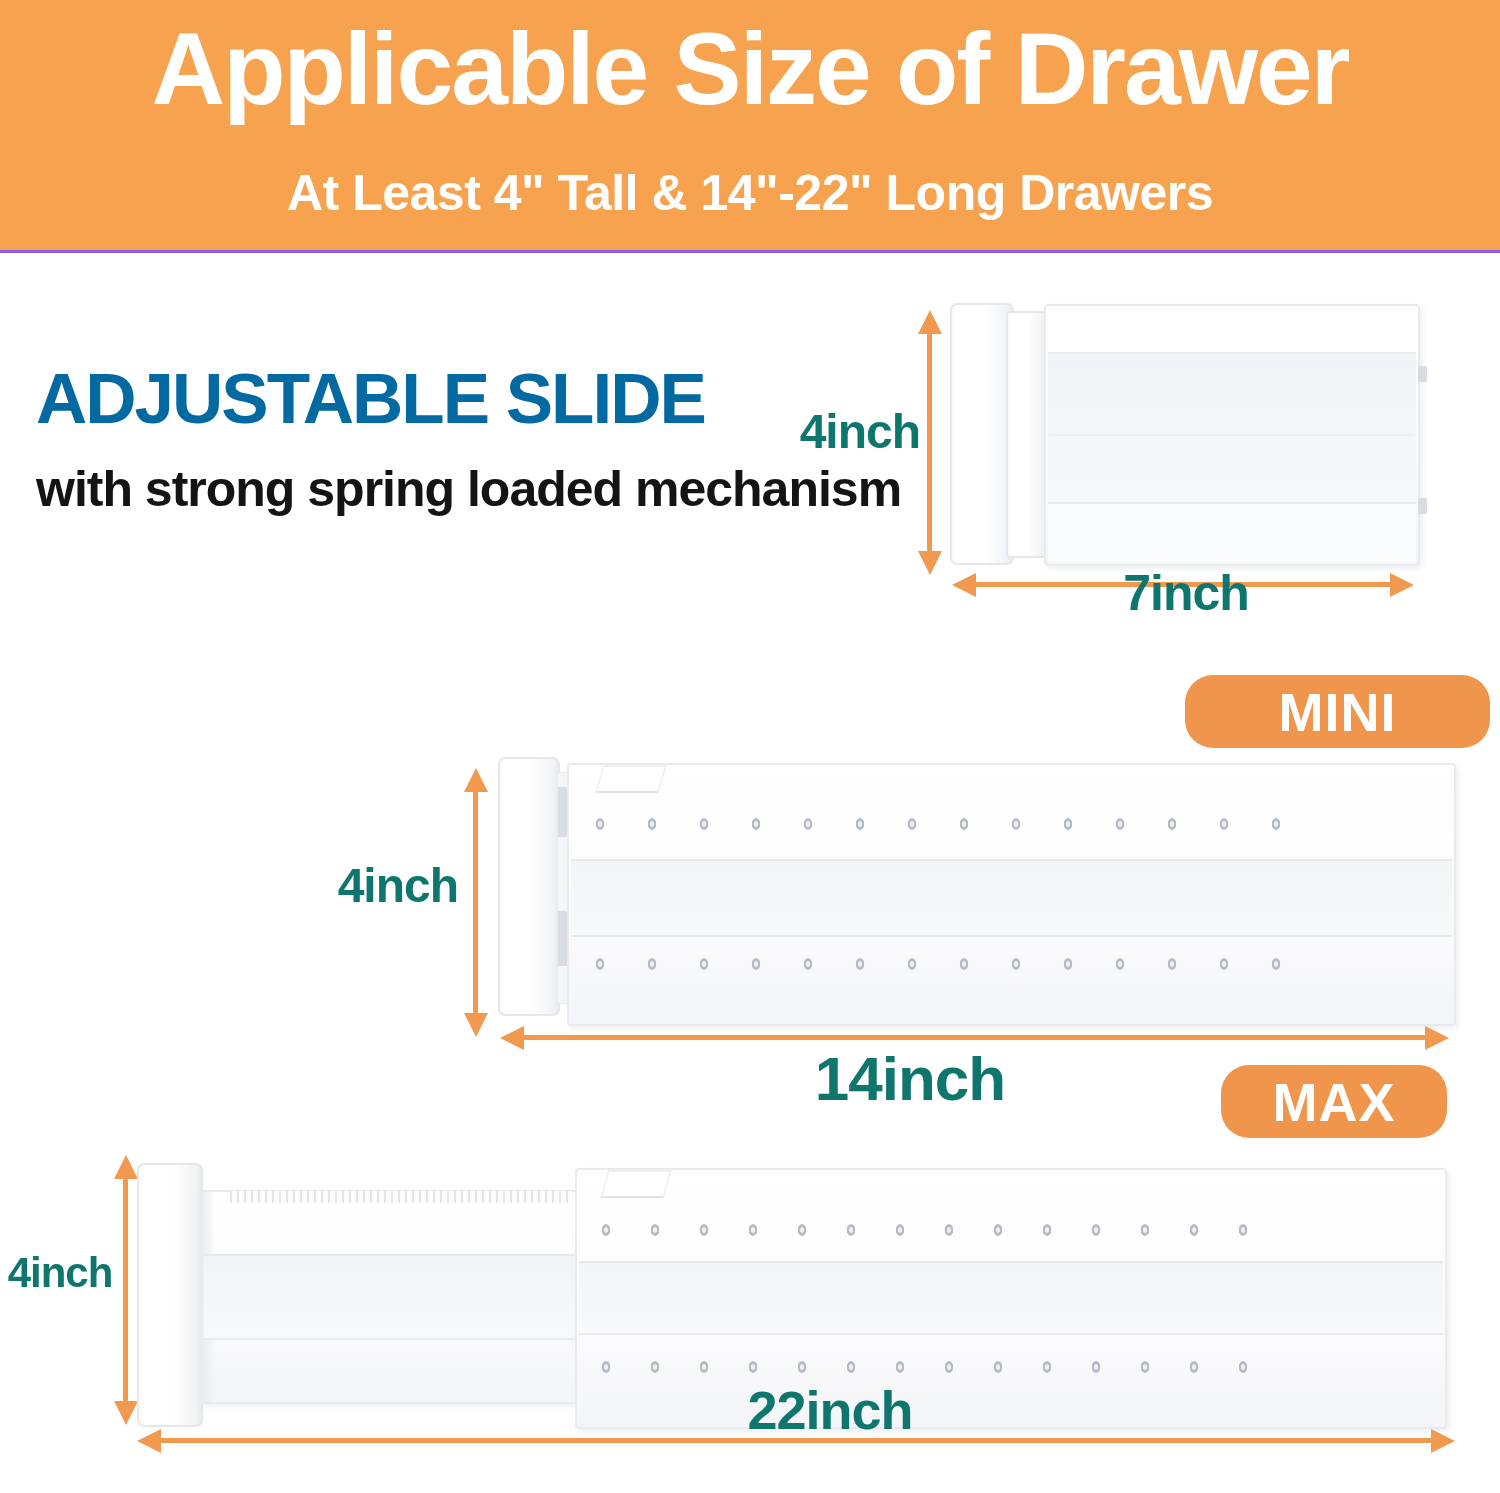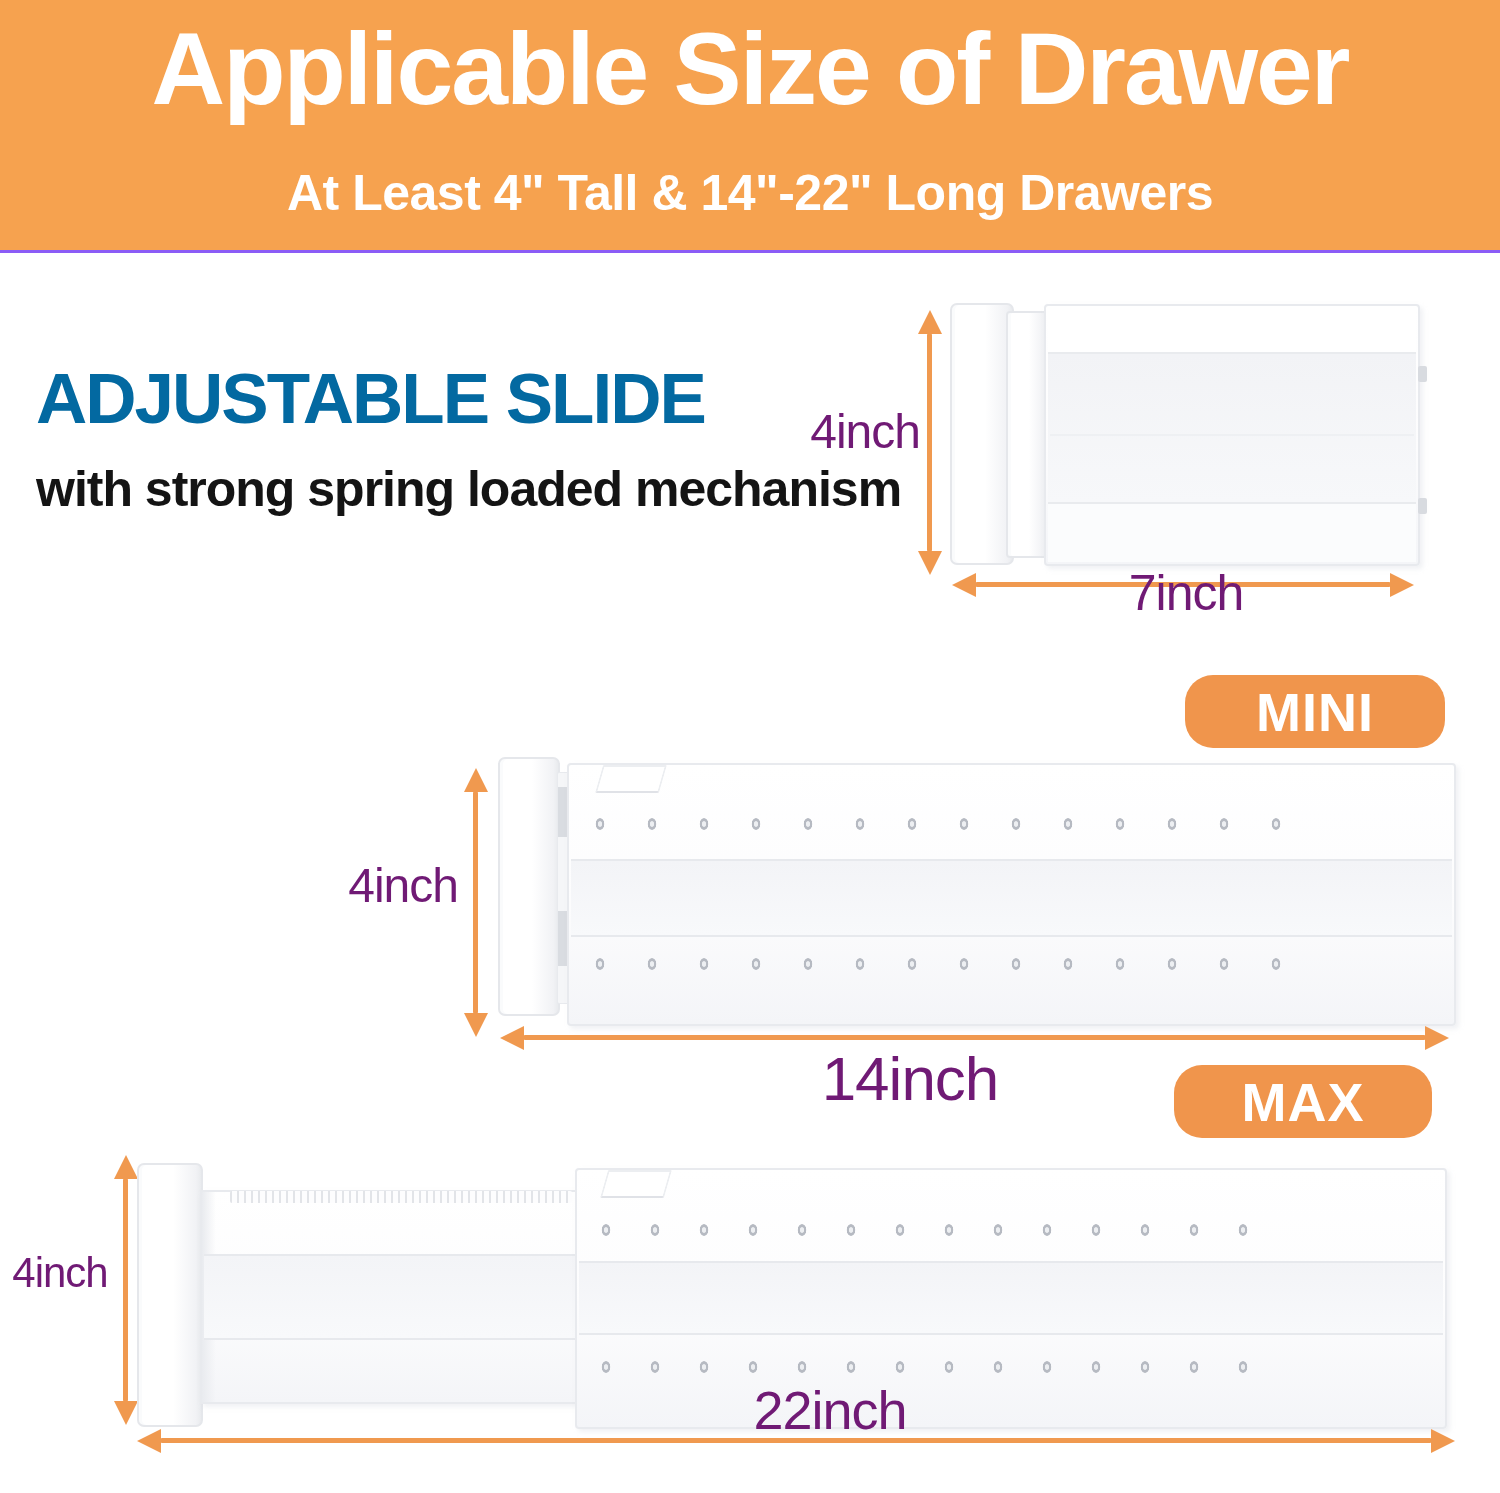--- a/index.html
+++ b/index.html
@@ -42,21 +42,21 @@
   .varrow::before,.varrow::after{content:"";position:absolute;left:50%;transform:translateX(-50%);
     border-left:12px solid transparent;border-right:12px solid transparent;}
   .varrow::before{top:-23px;border-bottom:24px solid #F0994F;}
   .varrow::after{bottom:-23px;border-top:24px solid #F0994F;}
   .harrow{position:absolute;height:5px;background:#F0994F;border-radius:2px;}
   .harrow::before,.harrow::after{content:"";position:absolute;top:50%;transform:translateY(-50%);
     border-top:12px solid transparent;border-bottom:12px solid transparent;}
   .harrow::before{left:-23px;border-right:24px solid #F0994F;}
   .harrow::after{right:-23px;border-left:24px solid #F0994F;}
   
-  .dim{position:absolute;color:#701a75;font-weight:normal;font-size:48px;letter-spacing:-1px;text-align:center;line-height:1;}
+  .dim{position:absolute;color:#0f766e;font-weight:bold;font-size:48px;letter-spacing:-1px;text-align:center;line-height:1;}
   .dim-right{text-align:right;}
   .badge{position:absolute;background:#F0954C;color:#ffffff;font-weight:bold;font-size:54px;letter-spacing:1px;
     border-radius:28px;display:flex;align-items:center;justify-content:center;}
 </style>
 </head>
 <body>
 
 <div id="canvas">
 
   <div class="banner">
@@ -80,41 +80,41 @@
       <div class="hline" style="top:128px;"></div>
       <div style="position:absolute;left:2px;right:2px;top:196px;bottom:2px;background:#fbfcfd;border-top:2px solid #e9ebee;"></div>
       <div class="nub" style="right:-9px;top:60px;"></div>
       <div class="nub" style="right:-9px;top:192px;"></div>
     </div>
 
     <div class="harrow" style="left:975px;top:582px;width:416px;"></div>
     <div class="dim" style="left:1086px;top:568px;width:200px;font-size:50px;">7inch</div>
   </div>
 
-  <div class="badge" style="left:1185px;top:675px;width:260px;height:73px;">MINI</div>
+  <div class="badge" style="left:1185px;top:675px;width:305px;height:73px;">MINI</div>
 
   <div>
     <div class="varrow" style="left:473px;top:791px;height:223px;"></div>
     <div class="dim dim-right" style="left:330px;top:862px;width:128px;">4inch</div>
 
     <div class="bracket" style="left:498px;top:757px;width:58px;height:255px;"></div>
     <div class="slot" style="left:557px;top:772px;height:230px;"></div>
 
     <div class="panel" style="left:567px;top:763px;width:885px;height:259px;">
       <div class="tab" style="left:30px;top:0;"></div>
       <div class="midband" style="top:94px;height:74px;"></div>
       <div class="holes holes-52" style="left:5px;top:50px;width:728px;"></div>
       <div class="holes holes-52" style="left:5px;top:190px;width:728px;"></div>
     </div>
 
     <div class="harrow" style="left:523px;top:1035px;width:903px;"></div>
     <div class="dim" style="left:790px;top:1048px;width:240px;font-size:62px;">14inch</div>
   </div>
 
-  <div class="badge" style="left:1174px;top:1065px;width:258px;height:73px;">MAX</div>
+  <div class="badge" style="left:1221px;top:1065px;width:226px;height:73px;">MAX</div>
 
   <div>
     <div class="dim" style="left:5px;top:1252px;width:110px;font-size:42px;">4inch</div>
     <div class="varrow" style="left:123px;top:1178px;height:224px;"></div>
 
     <div class="bracket" style="left:137px;top:1163px;width:62px;height:260px;"></div>
 
     <div class="panel" style="left:200px;top:1190px;width:375px;height:210px;border-radius:2px;">
       <div class="leftcap"></div>
       <div class="teeth" style="left:28px;top:-1px;width:342px;"></div>

